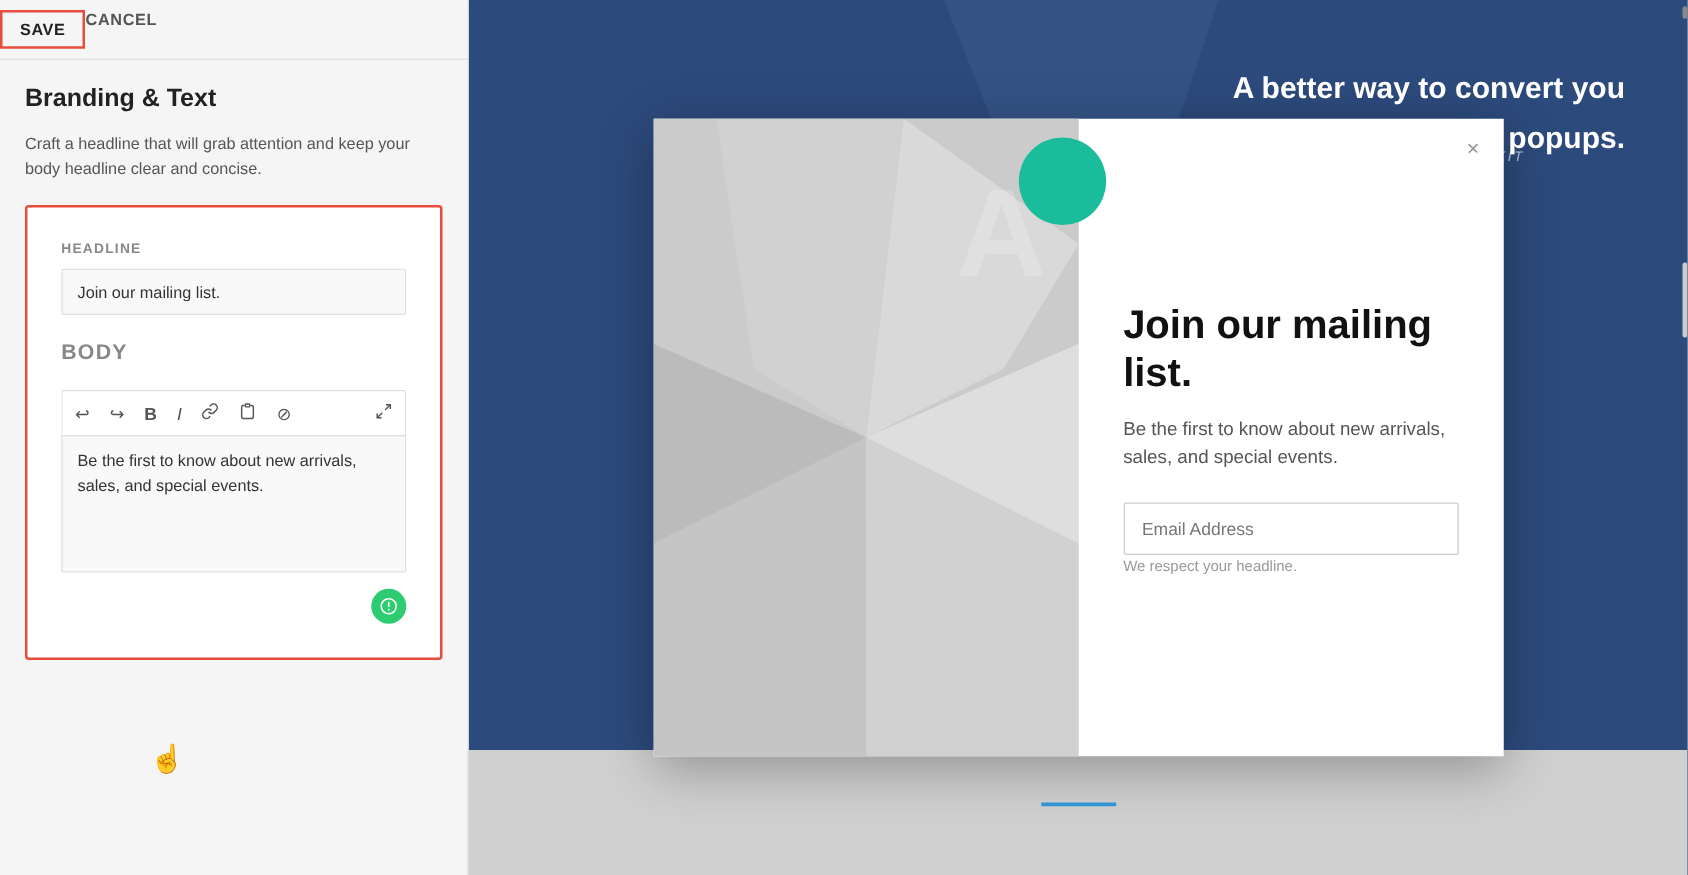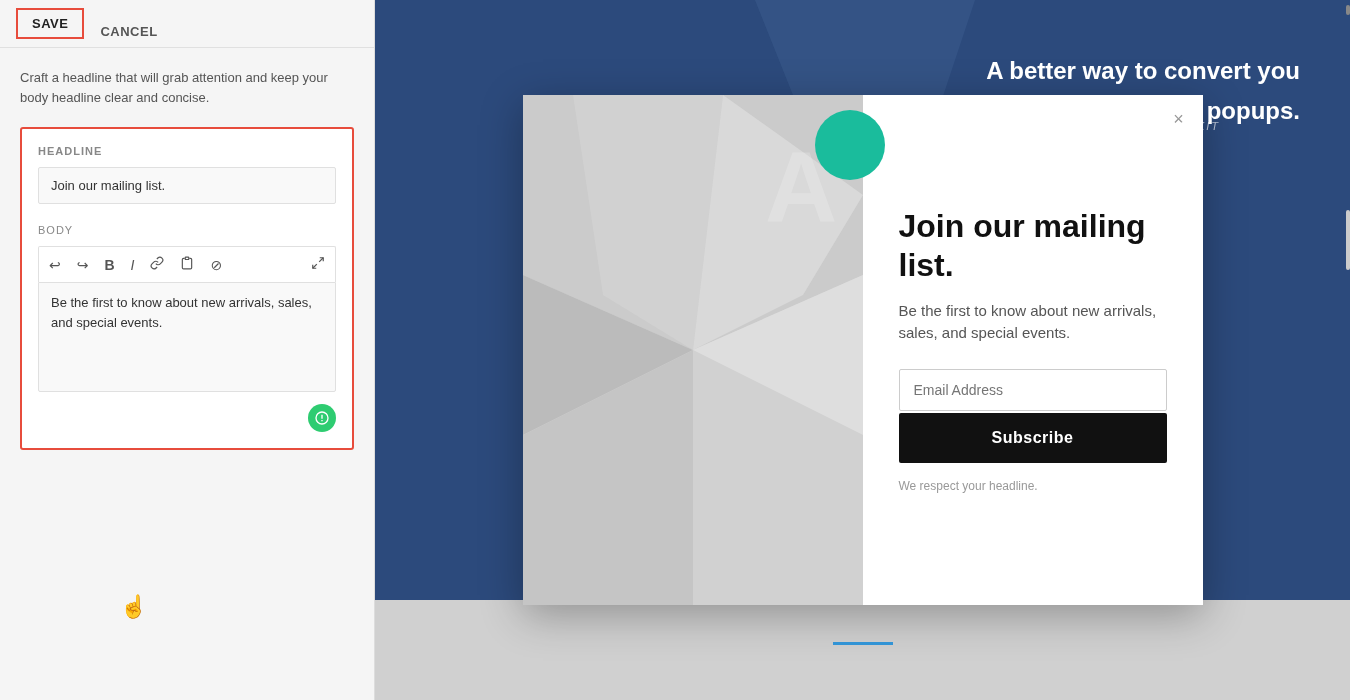--- a/index.html
+++ b/index.html
@@ -18,25 +18,24 @@
       min-width: 375px;
       background: #f5f5f5;
       height: 700px;
       display: flex;
       flex-direction: column;
       border-right: 1px solid #ddd;
     }
 
     .toolbar-bar {
       display: flex;
-      align-items: flex-end;
-      padding: 8px 16px;
+      align-items: flex-start;
+      padding: 8px 0;
       background: #f5f5f5;
       border-bottom: 1px solid #e0e0e0;
-      gap: 16px;
     }
 
     .save-btn {
       font-size: 13px;
       font-weight: 700;
       color: #222;
       background: transparent;
       border: 2px solid #e74c3c;
       padding: 6px 14px;
       cursor: pointer;
@@ -69,21 +68,21 @@
     .section-description {
       font-size: 13px;
       color: #555;
       line-height: 1.5;
       margin-bottom: 20px;
     }
 
     .form-section {
       border: 2px solid #e74c3c;
       border-radius: 3px;
-      padding: 16px;
+      padding: 27px;
       background: #fff;
     }
 
     .field-label {
       font-size: 11px;
       font-weight: 700;
       color: #888;
       letter-spacing: 1px;
       margin-bottom: 10px;
     }
@@ -94,25 +93,25 @@
       padding: 10px 12px;
       font-size: 13px;
       color: #333;
       background: #f9f9f9;
       outline: none;
       border-radius: 2px;
       margin-bottom: 20px;
     }
 
     .body-label {
-      font-size: 11px;
-      font-weight: 400;
+      font-size: 17px;
+      font-weight: 700;
       color: #888;
       letter-spacing: 1px;
-      margin-bottom: 10px;
+      margin-bottom: 20px;
     }
 
     .rich-toolbar {
       display: flex;
       align-items: center;
       gap: 4px;
       padding: 6px 4px;
       border: 1px solid #e0e0e0;
       border-bottom: none;
       background: #fff;
@@ -322,20 +321,21 @@
 </head>
 <body>
 
 <div class="left-panel">
   <div class="toolbar-bar">
     <button class="save-btn">SAVE</button>
     <button class="cancel-btn">CANCEL</button>
   </div>
 
   <div class="panel-content">
+    <h2 class="section-title">Branding &amp; Text</h2>
     <p class="section-description">Craft a headline that will grab attention and keep your body headline clear and concise.</p>
 
     <div class="form-section">
       <div class="field-label">HEADLINE</div>
       <input class="headline-input" type="text" value="Join our mailing list." style="">
 
       <div class="body-label">BODY</div>
 
       <div class="rich-toolbar">
         <button title="Undo">↩</button>
@@ -476,20 +476,19 @@
         </div>
 
         <div class="popup-right">
           <button class="popup-close">×</button>
 
           <h2 class="popup-headline">Join our mailing list.</h2>
           <p class="popup-body">Be the first to know about new arrivals, sales, and special events.</p>
 
           <input type="email" class="popup-email-input" placeholder="Email Address" style="">
 
-          <button class="popup-subscribe-btn">Subscribe</button>
 
           <p class="popup-privacy">We respect your headline.</p>
         </div>
       </div>
     </div>
   </div>
 </div>
 
 </body></html>

